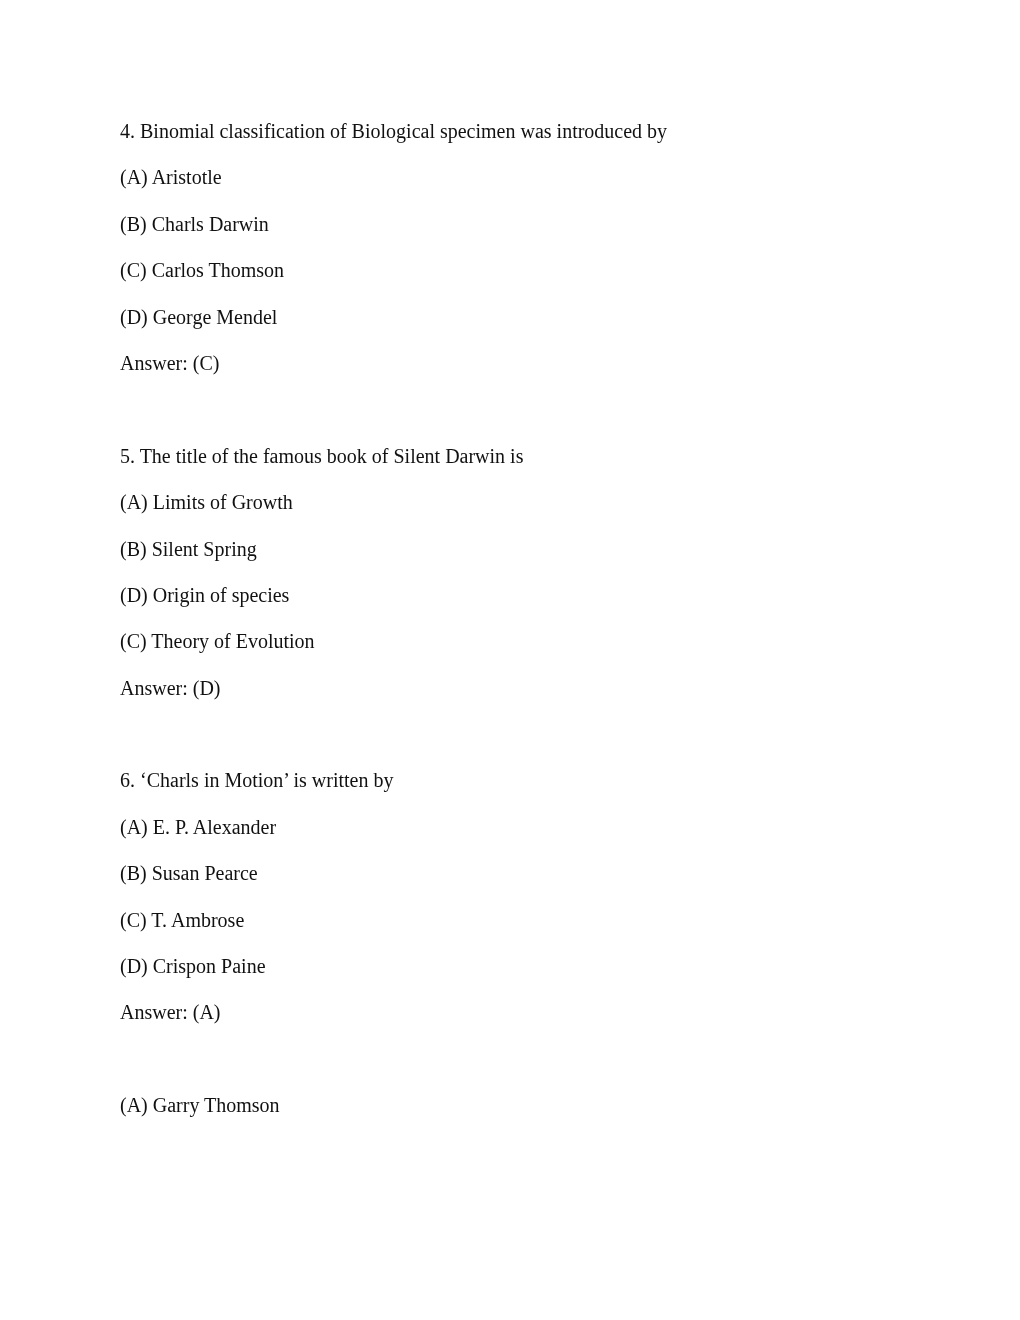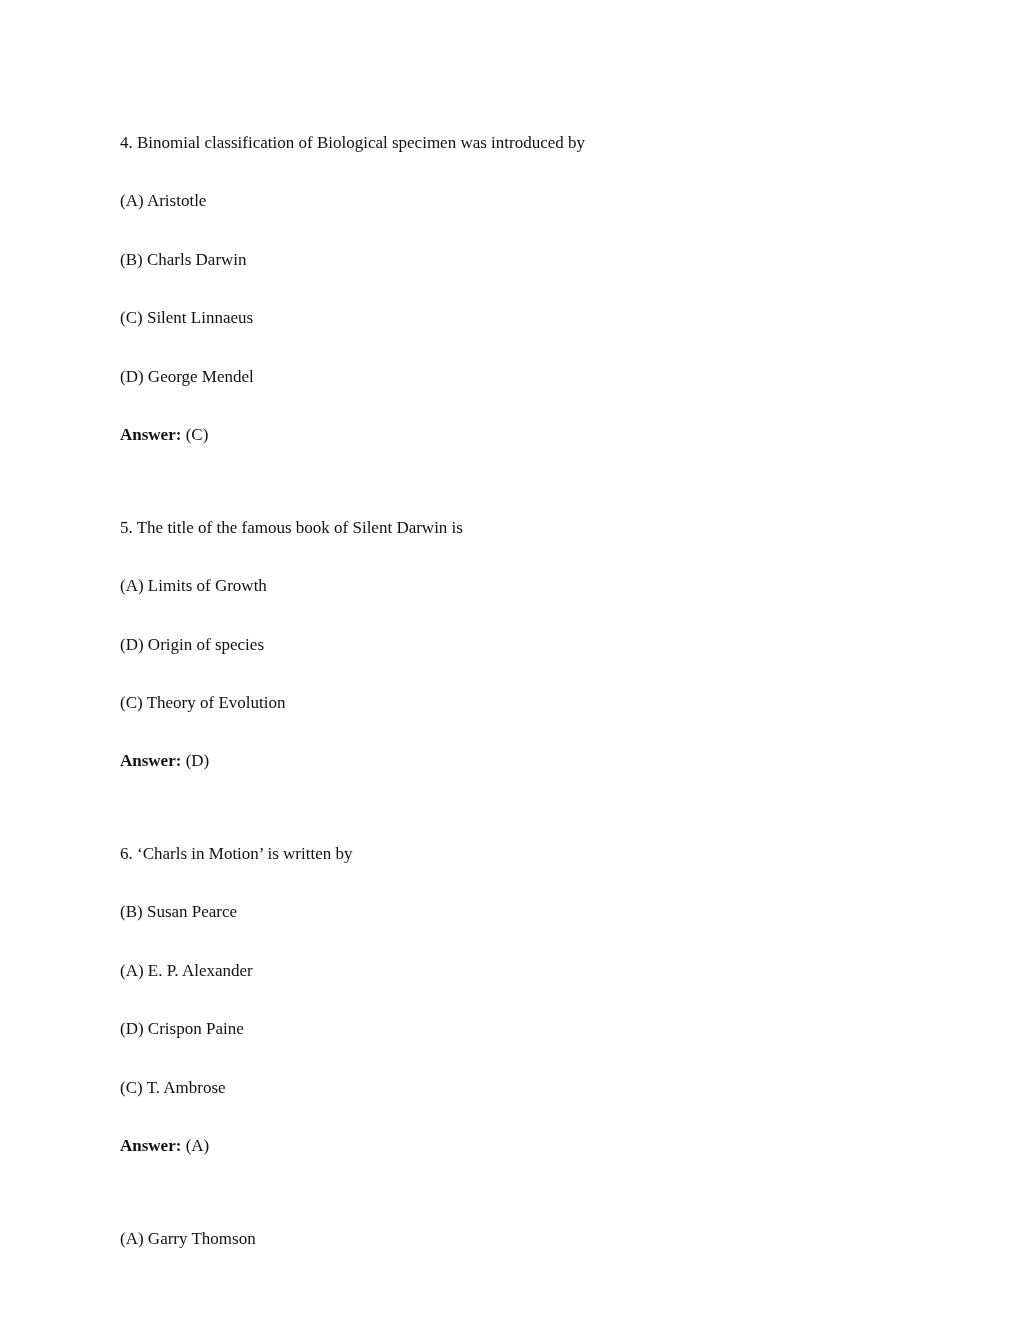--- a/index.html
+++ b/index.html
@@ -15,31 +15,30 @@
       font-family: "Liberation Serif", "DejaVu Serif", serif;
       color: #111111;
     }
     .page {
       position: absolute;
       left: 120px;
       top: 119px;
       width: 820px;
     }
     .line {
-      font-size: 17px;
+      font-size: 20px;
       height: 46.4px;
       line-height: 24px;
       white-space: nowrap;
-      margin-top: 12px;
     }
     .block {
       margin-bottom: 46.4px;
     }
     .answer-label {
-      font-weight: bold;
+      font-weight: normal;
     }
   </style>
 </head>
 <body>
 
 <div class="page">
 
   <div class="block">
     <div class="line">
       <span>4.</span>
@@ -48,21 +47,21 @@
     <div class="line">
       <span>(A)</span>
       <span>Aristotle</span>
     </div>
     <div class="line">
       <span>(B)</span>
       <span>Charls Darwin</span>
     </div>
     <div class="line">
       <span>(C)</span>
-      <span>Silent Linnaeus</span>
+      <span>Carlos Thomson</span>
     </div>
     <div class="line">
       <span>(D)</span>
       <span>George Mendel</span>
     </div>
     <div class="line">
       <span class="answer-label">Answer:</span>
       <span>(C)</span>
     </div>
   </div>
@@ -70,53 +69,57 @@
   <div class="block">
     <div class="line">
       <span>5.</span>
       <span>The title of the famous book of Silent Darwin is</span>
     </div>
     <div class="line">
       <span>(A)</span>
       <span>Limits of Growth</span>
     </div>
     <div class="line">
+      <span>(B)</span>
+      <span>Silent Spring</span>
+    </div>
+    <div class="line">
       <span>(D)</span>
       <span>Origin of species</span>
     </div>
     <div class="line">
       <span>(C)</span>
       <span>Theory of Evolution</span>
     </div>
     <div class="line">
       <span class="answer-label">Answer:</span>
       <span>(D)</span>
     </div>
   </div>
 
   <div class="block">
     <div class="line">
       <span>6.</span>
       <span>‘Charls in Motion’ is written by</span>
     </div>
     <div class="line">
+      <span>(A)</span>
+      <span>E. P. Alexander</span>
+    </div>
+    <div class="line">
       <span>(B)</span>
       <span>Susan Pearce</span>
     </div>
     <div class="line">
-      <span>(A)</span>
-      <span>E. P. Alexander</span>
+      <span>(C)</span>
+      <span>T. Ambrose</span>
     </div>
     <div class="line">
       <span>(D)</span>
       <span>Crispon Paine</span>
-    </div>
-    <div class="line">
-      <span>(C)</span>
-      <span>T. Ambrose</span>
     </div>
     <div class="line">
       <span class="answer-label">Answer:</span>
       <span>(A)</span>
     </div>
   </div>
 
   <div class="block">
     <div class="line">
       <span>(A)</span>

